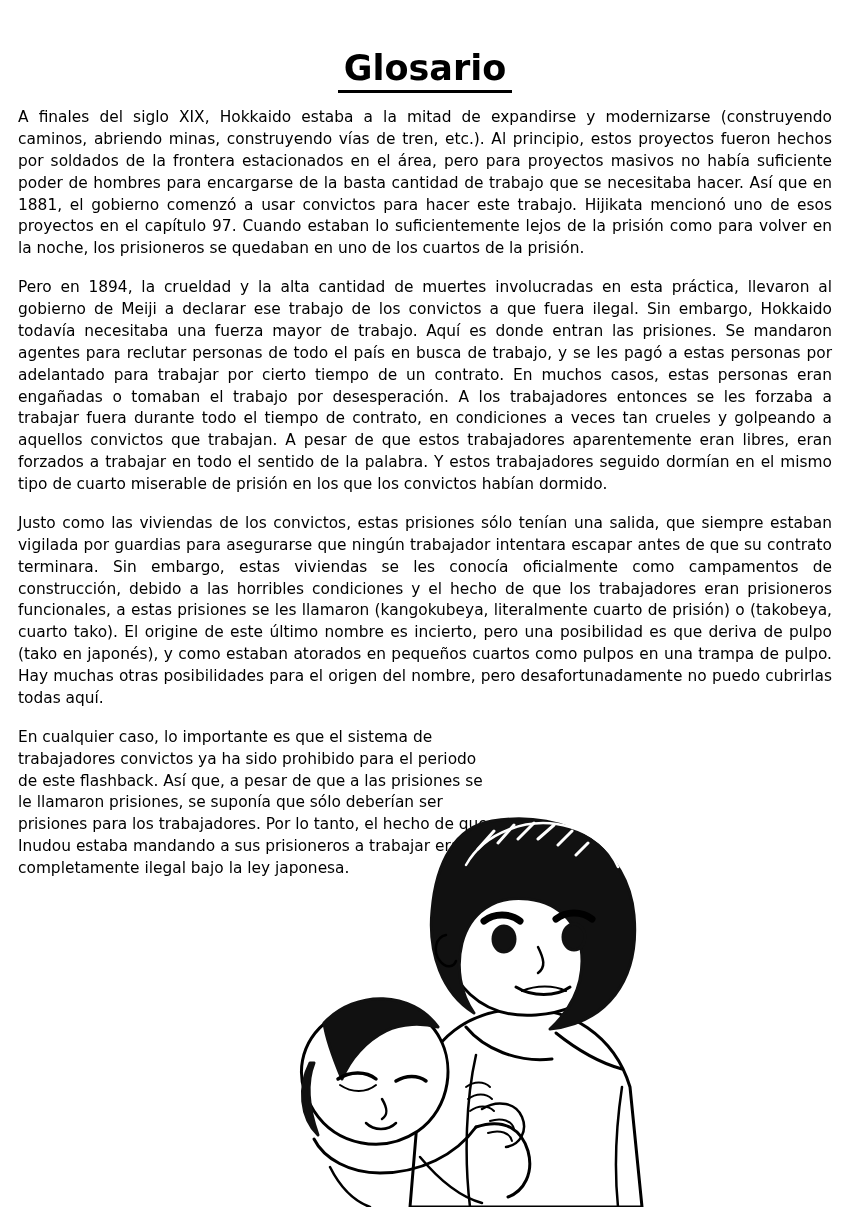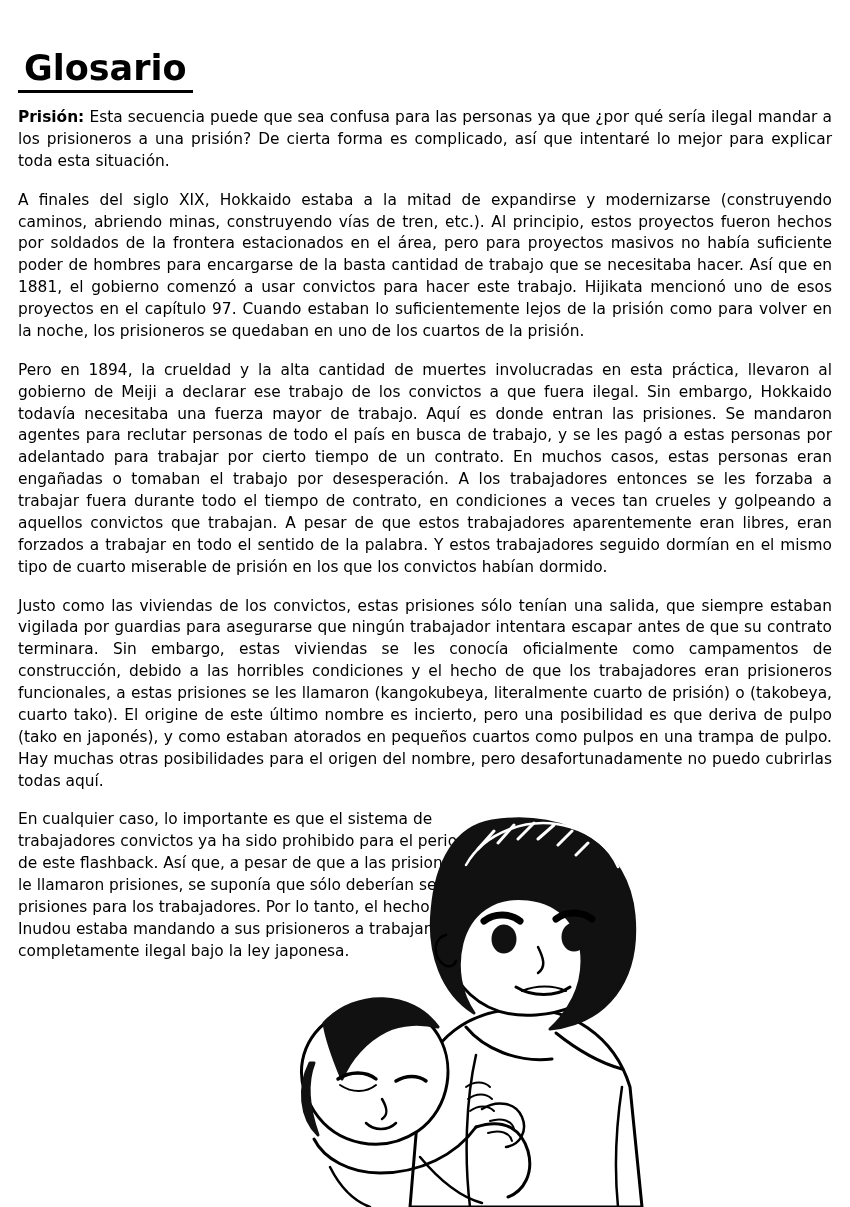--- a/index.html
+++ b/index.html
@@ -15,20 +15,21 @@
     font-family: "DejaVu Sans", sans-serif;
     color: #000000;
   }
   .page {
     position: absolute;
     inset: 0;
     padding: 40px 18px 0 18px;
     box-sizing: border-box;
   }
   .title {
+    text-align: center;
     font-size: 35px;
     font-weight: bold;
     letter-spacing: 0px;
     margin: 8px 0 14px 0;
     display: inline-block;
     width: 100%;
   }
   .title-inner {
     display: inline-block;
     border-bottom: 3px solid #000;
@@ -64,21 +65,20 @@
 <body>
 
 <div class="page">
 
   <div class="title">
     <span class="title-inner">Glosario</span>
   </div>
 
   <div class="body-text">
 
-    <p class="para"><span class="lead-term">Prisión:</span><span> Esta secuencia puede que sea confusa para las personas ya que ¿por qué sería ilegal mandar a los prisioneros a una prisión? De cierta forma es complicado, así que intentaré lo mejor para explicar toda esta situación.</span></p>
 
     <p class="para">A finales del siglo XIX, Hokkaido estaba a la mitad de expandirse y modernizarse (construyendo caminos, abriendo minas, construyendo vías de tren, etc.). Al principio, estos proyectos fueron hechos por soldados de la frontera estacionados en el área, pero para proyectos masivos no había suficiente poder de hombres para encargarse de la basta cantidad de trabajo que se necesitaba hacer. Así que en 1881, el gobierno comenzó a usar convictos para hacer este trabajo. Hijikata mencionó uno de esos proyectos en el capítulo 97. Cuando estaban lo suficientemente lejos de la prisión como para volver en la noche, los prisioneros se quedaban en uno de los cuartos de la prisión.</p>
 
     <p class="para">Pero en 1894, la crueldad y la alta cantidad de muertes involucradas en esta práctica, llevaron al gobierno de Meiji a declarar ese trabajo de los convictos a que fuera ilegal. Sin embargo, Hokkaido todavía necesitaba una fuerza mayor de trabajo. Aquí es donde entran las prisiones. Se mandaron agentes para reclutar personas de todo el país en busca de trabajo, y se les pagó a estas personas por adelantado para trabajar por cierto tiempo de un contrato. En muchos casos, estas personas eran engañadas o tomaban el trabajo por desesperación. A los trabajadores entonces se les forzaba a trabajar fuera durante todo el tiempo de contrato, en condiciones a veces tan crueles y golpeando a aquellos convictos que trabajan. A pesar de que estos trabajadores aparentemente eran libres, eran forzados a trabajar en todo el sentido de la palabra. Y estos trabajadores seguido dormían en el mismo tipo de cuarto miserable de prisión en los que los convictos habían dormido.</p>
 
     <p class="para narrow-wrap" style="width:100%;">Justo como las viviendas de los convictos, estas prisiones sólo tenían una salida, que siempre estaban vigilada por guardias para asegurarse que ningún trabajador intentara escapar antes de que su contrato terminara. Sin embargo, estas viviendas se les conocía oficialmente como campamentos de construcción, debido a las horribles condiciones y el hecho de que los trabajadores eran prisioneros funcionales, a estas prisiones se les llamaron (kangokubeya, literalmente cuarto de prisión) o (takobeya, cuarto tako). El origine de este último nombre es incierto, pero una posibilidad es que deriva de pulpo (tako en japonés), y como estaban atorados en pequeños cuartos como pulpos en una trampa de pulpo. Hay muchas otras posibilidades para el origen del nombre, pero desafortunadamente no puedo cubrirlas todas aquí.</p>
 
     <p class="para narrow2" style="text-align:left;">En cualquier caso, lo importante es que el sistema de trabajadores convictos ya ha sido prohibido para el periodo de este flashback. Así que, a pesar de que a las prisiones se le llamaron prisiones, se suponía que sólo deberían ser prisiones para los trabajadores. Por lo tanto, el hecho de que Inudou estaba mandando a sus prisioneros a trabajar era completamente ilegal bajo la ley japonesa.</p>
 
   </div>

